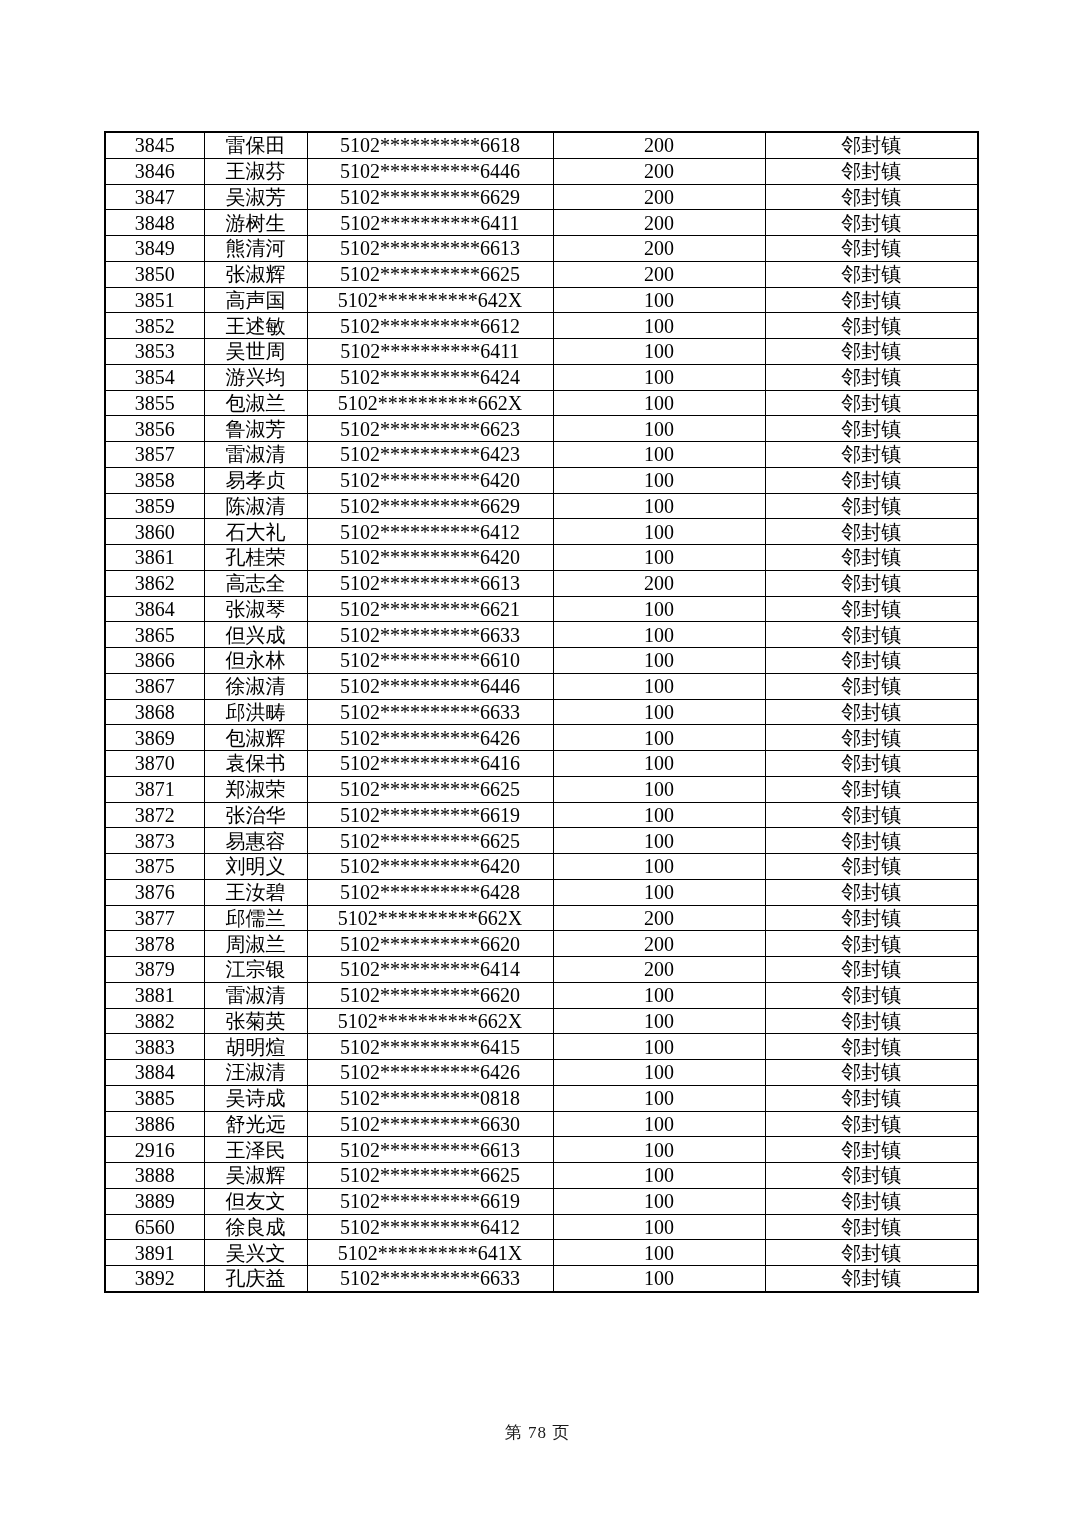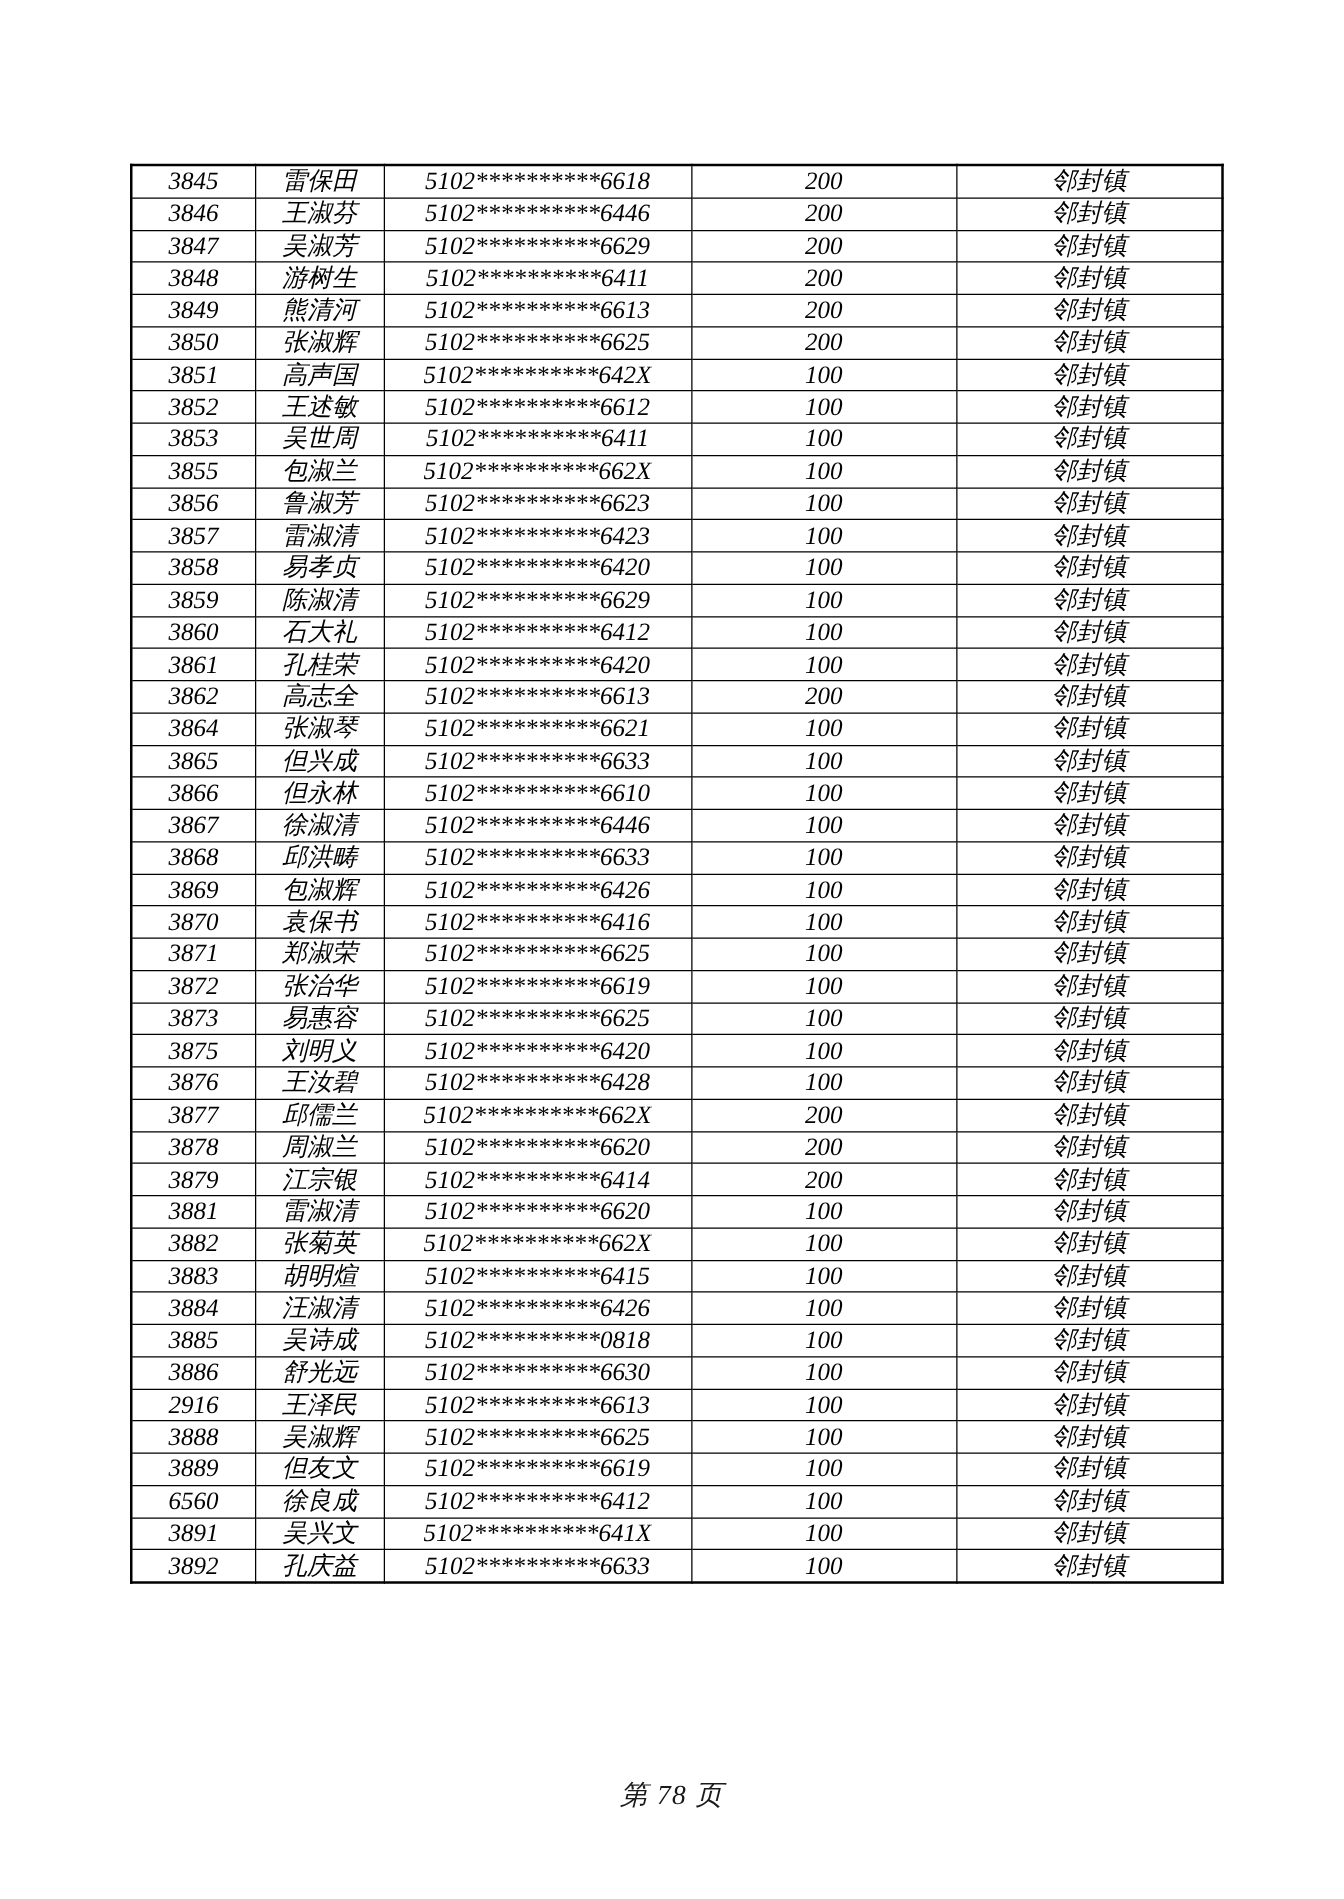--- a/index.html
+++ b/index.html
@@ -14,21 +14,20 @@
     font-family: "Liberation Serif", "DejaVu Serif", serif;
     color: #000000;
   }
   .page {
     position: absolute;
     left: 0; top: 0;
     width: 1075px;
     height: 1519px;
     background: #ffffff;
     overflow: hidden;
-    font-style: italic;
   }
   table.roster {
     position: absolute;
     left: 104px;
     top: 131px;
     width: 873px;
     border-collapse: collapse;
     table-layout: fixed;
     border: 2px solid #000000;
   }
@@ -48,21 +47,21 @@
   col.c-name   { width: 103px; }
   col.c-id     { width: 246px; }
   col.c-amount { width: 212px; }
   col.c-town   { width: 213px; }
   .footer {
     position: absolute;
     left: 0;
     top: 1421px;
     width: 1075px;
     text-align: center;
-    font-size: 22px;
+    font-size: 17px;
     color: #1a1a1a;
     letter-spacing: 1px;
   }
 </style>
 </head>
 <body>
 
 <div class="page">
   <table class="roster">
     <colgroup>
@@ -130,20 +129,27 @@
           <td>邻封镇</td>
         </tr>
         <tr>
           <td>3853</td>
           <td>吴世周</td>
           <td>5102**********6411</td>
           <td>100</td>
           <td>邻封镇</td>
         </tr>
         <tr>
+          <td>3854</td>
+          <td>游兴均</td>
+          <td>5102**********6424</td>
+          <td>100</td>
+          <td>邻封镇</td>
+        </tr>
+        <tr>
           <td>3855</td>
           <td>包淑兰</td>
           <td>5102**********662X</td>
           <td>100</td>
           <td>邻封镇</td>
         </tr>
         <tr>
           <td>3856</td>
           <td>鲁淑芳</td>
           <td>5102**********6623</td>

